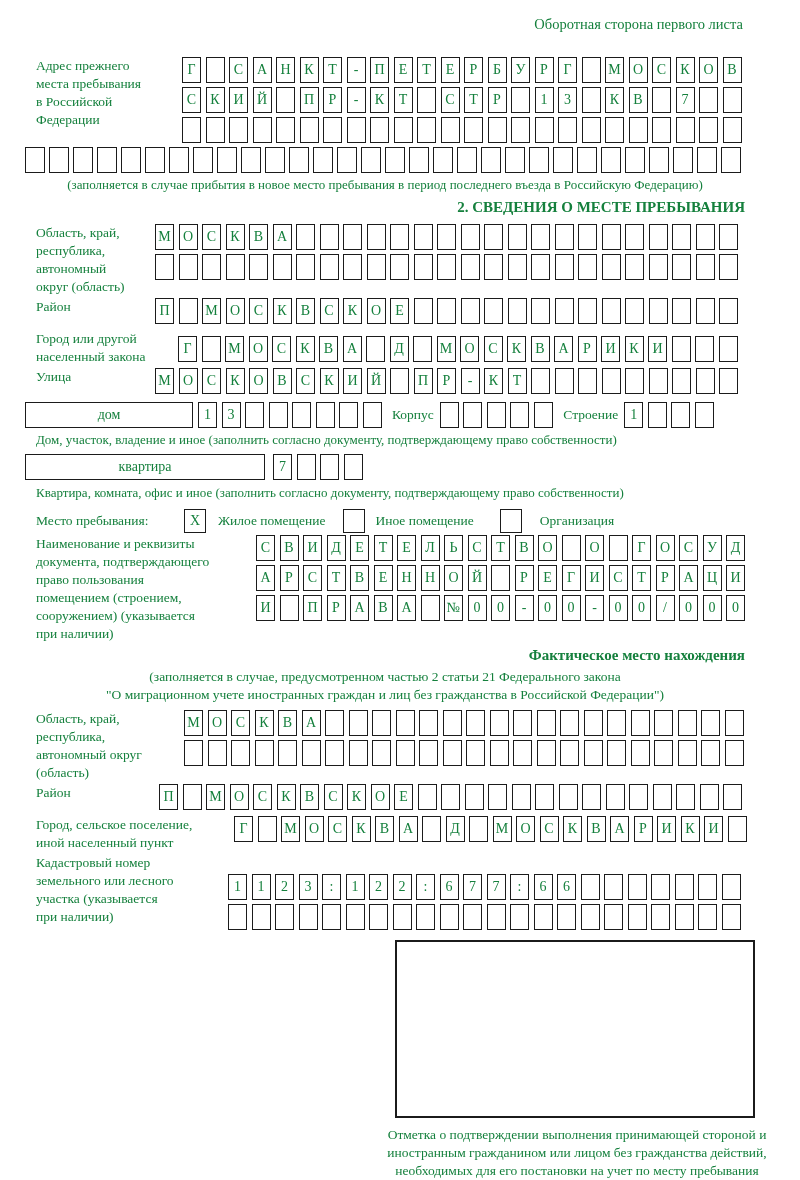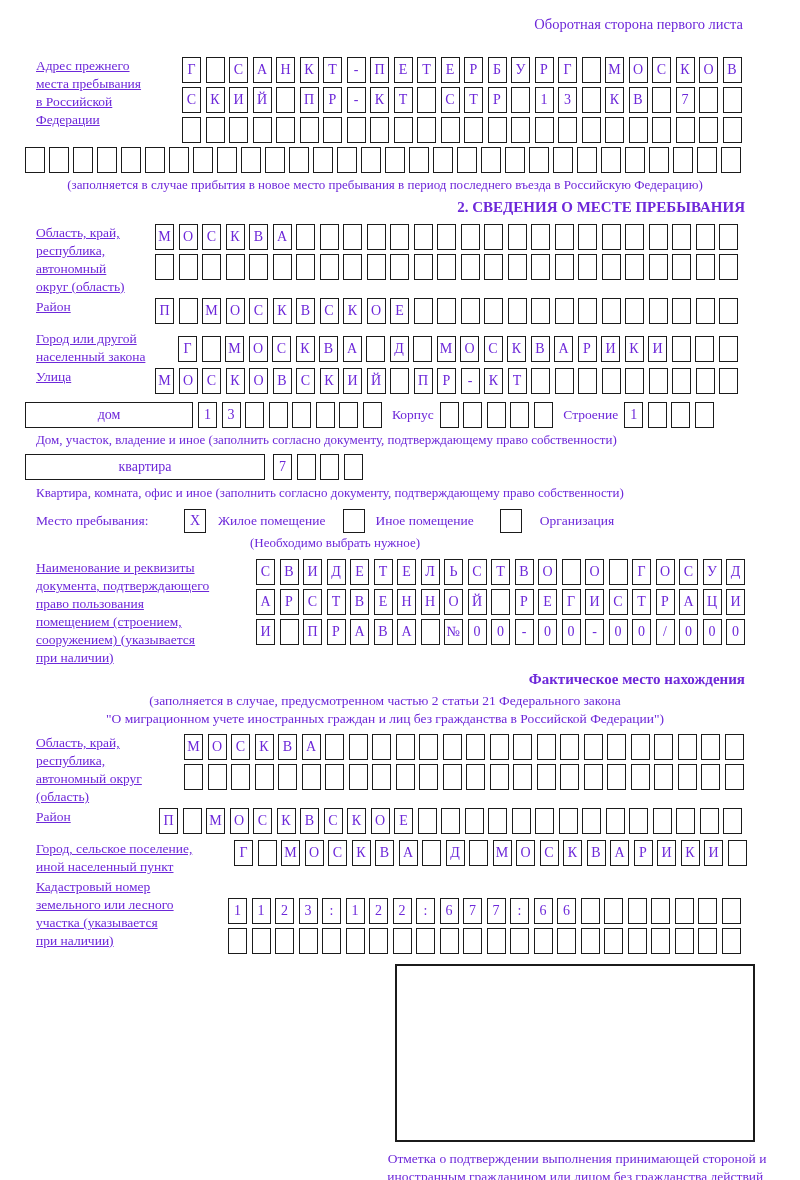--- a/index.html
+++ b/index.html
@@ -3,37 +3,36 @@
 <meta charset="utf-8">
 <style>
   html,body{margin:0;padding:0;background:#fff;}
   .page{
     position:relative;
     width:800px;height:1180px;
     box-sizing:border-box;
     padding:16px 55px 0 25px;
     overflow:hidden;
     background:#fff;
-    color:#6d28d9;
+    color:#15803d;
     font-family:"Liberation Serif","DejaVu Serif",serif;
   }
   .header-note{
     text-align:right;
     font-size:14.5px;
     padding-right:2px;
   }
   .field{display:flex;align-items:flex-start;}
   .flabel{
     flex:none;
     box-sizing:border-box;
     padding-left:11px;
     font-size:13.5px;
     line-height:18px;
     white-space:pre-line;
-    text-decoration:underline;
   }
   .rows{flex:none;}
   .boxrow{display:flex;margin-bottom:4px;}
   .cell{
     box-sizing:border-box;
     flex:none;
     width:19px;height:26px;
     border:1.6px solid #1b1b1b;
     margin-right:4.5px;
     display:inline-flex;align-items:center;justify-content:center;
@@ -442,21 +441,20 @@
 
     <div class="stay-row">
       <span class="opt-label" style="padding-left:11px;width:148px">Место пребывания:</span>
       <span class="checkbox">X</span>
       <span class="opt-label" style="margin:0 18px 0 12px">Жилое помещение</span>
       <span class="checkbox"></span>
       <span class="opt-label" style="margin:0 26px 0 10px">Иное помещение</span>
       <span class="checkbox"></span>
       <span class="opt-label" style="margin-left:18px">Организация</span>
     </div>
-    <div class="stay-note">(Необходимо выбрать нужное)</div>
 
     <div class="field">
       <div class="flabel" style="width:231px">Наименование и реквизиты
 документа, подтверждающего
 право пользования
 помещением (строением,
 сооружением) (указывается
 при наличии)</div>
       <div class="rows">
         <div class="boxrow">

